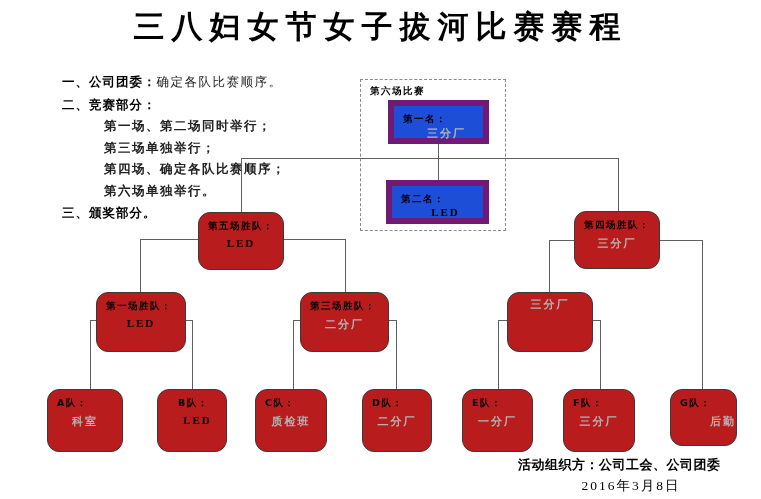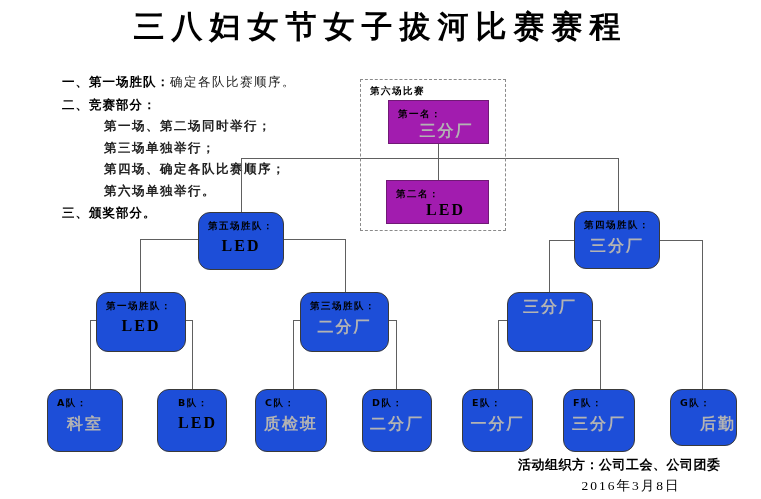--- a/index.html
+++ b/index.html
@@ -14,43 +14,43 @@
   .note-body{letter-spacing:1.5px;color:#222;}
   .note-sub{padding-left:42px;letter-spacing:1.5px;color:#222;font-weight:bold;}
   
   .cline{position:absolute;background:#606060;z-index:1;}
   
   .dash-box{position:absolute;left:360px;top:79px;width:146px;height:152px;
     border:1px dashed #8a8a8a;z-index:1;box-sizing:border-box;}
   .group-label{position:absolute;left:9px;top:5px;font-size:9.5px;font-weight:bold;
     letter-spacing:1.5px;font-family:"DejaVu Sans", sans-serif;}
   
-  .rect-box{position:absolute;background:#a21caf;border:1px solid #701a75;z-index:2;box-sizing:border-box;}
-  .round-box{position:absolute;background:#1d4ed8;border:1px solid #3a3a3a;border-radius:12px;z-index:2;box-sizing:border-box;}
+  .rect-box{position:absolute;background:#1d4ed8;border:6px solid #701a75;z-index:2;box-sizing:border-box;}
+  .round-box{position:absolute;background:#b91c1c;border:1px solid #3a3a3a;border-radius:12px;z-index:2;box-sizing:border-box;}
   .box-label{padding:7px 0 0 9px;font-size:9.5px;font-weight:bold;letter-spacing:1.5px;
     font-family:"DejaVu Sans", sans-serif;white-space:nowrap;}
-  .box-team{text-align:center;margin-top:4px;font-size:16px;letter-spacing:2px;
+  .box-team{text-align:center;margin-top:4px;font-size:11px;letter-spacing:2px;
     font-family:"Liberation Serif", serif;font-weight:600;}
   .shift-right{padding-left:16px;}
   
   .footer{position:absolute;left:518px;top:456px;width:226px;}
   .org-line{font-size:13px;font-weight:bold;letter-spacing:0.5px;white-space:nowrap;
     font-family:Liberation Sans, sans-serif;}
   .date-line{text-align:center;font-size:13.5px;margin-top:3px;letter-spacing:2px;
     font-family:"Liberation Serif", serif;}
 </style>
 </head>
 <body>
 
 <div class="stage">
 
   <div class="page-title">三八妇女节女子拔河比赛赛程</div>
 
   <div class="notes">
-    <div><span class="note-head">一、第一场胜队：</span><span class="note-body">确定各队比赛顺序。</span></div>
+    <div><span class="note-head">一、公司团委：</span><span class="note-body">确定各队比赛顺序。</span></div>
     <div><span class="note-head">二、竞赛部分：</span></div>
     <div class="note-sub">第一场、第二场同时举行；</div>
     <div class="note-sub">第三场单独举行；</div>
     <div class="note-sub">第四场、确定各队比赛顺序；</div>
     <div class="note-sub">第六场单独举行。</div>
     <div><span class="note-head">三、颁奖部分。</span></div>
   </div>
 
   <div class="cline" style="left:241px;top:158px;width:378px;height:1px;"></div>
   <div class="cline" style="left:241px;top:158px;width:1px;height:54px;"></div>

